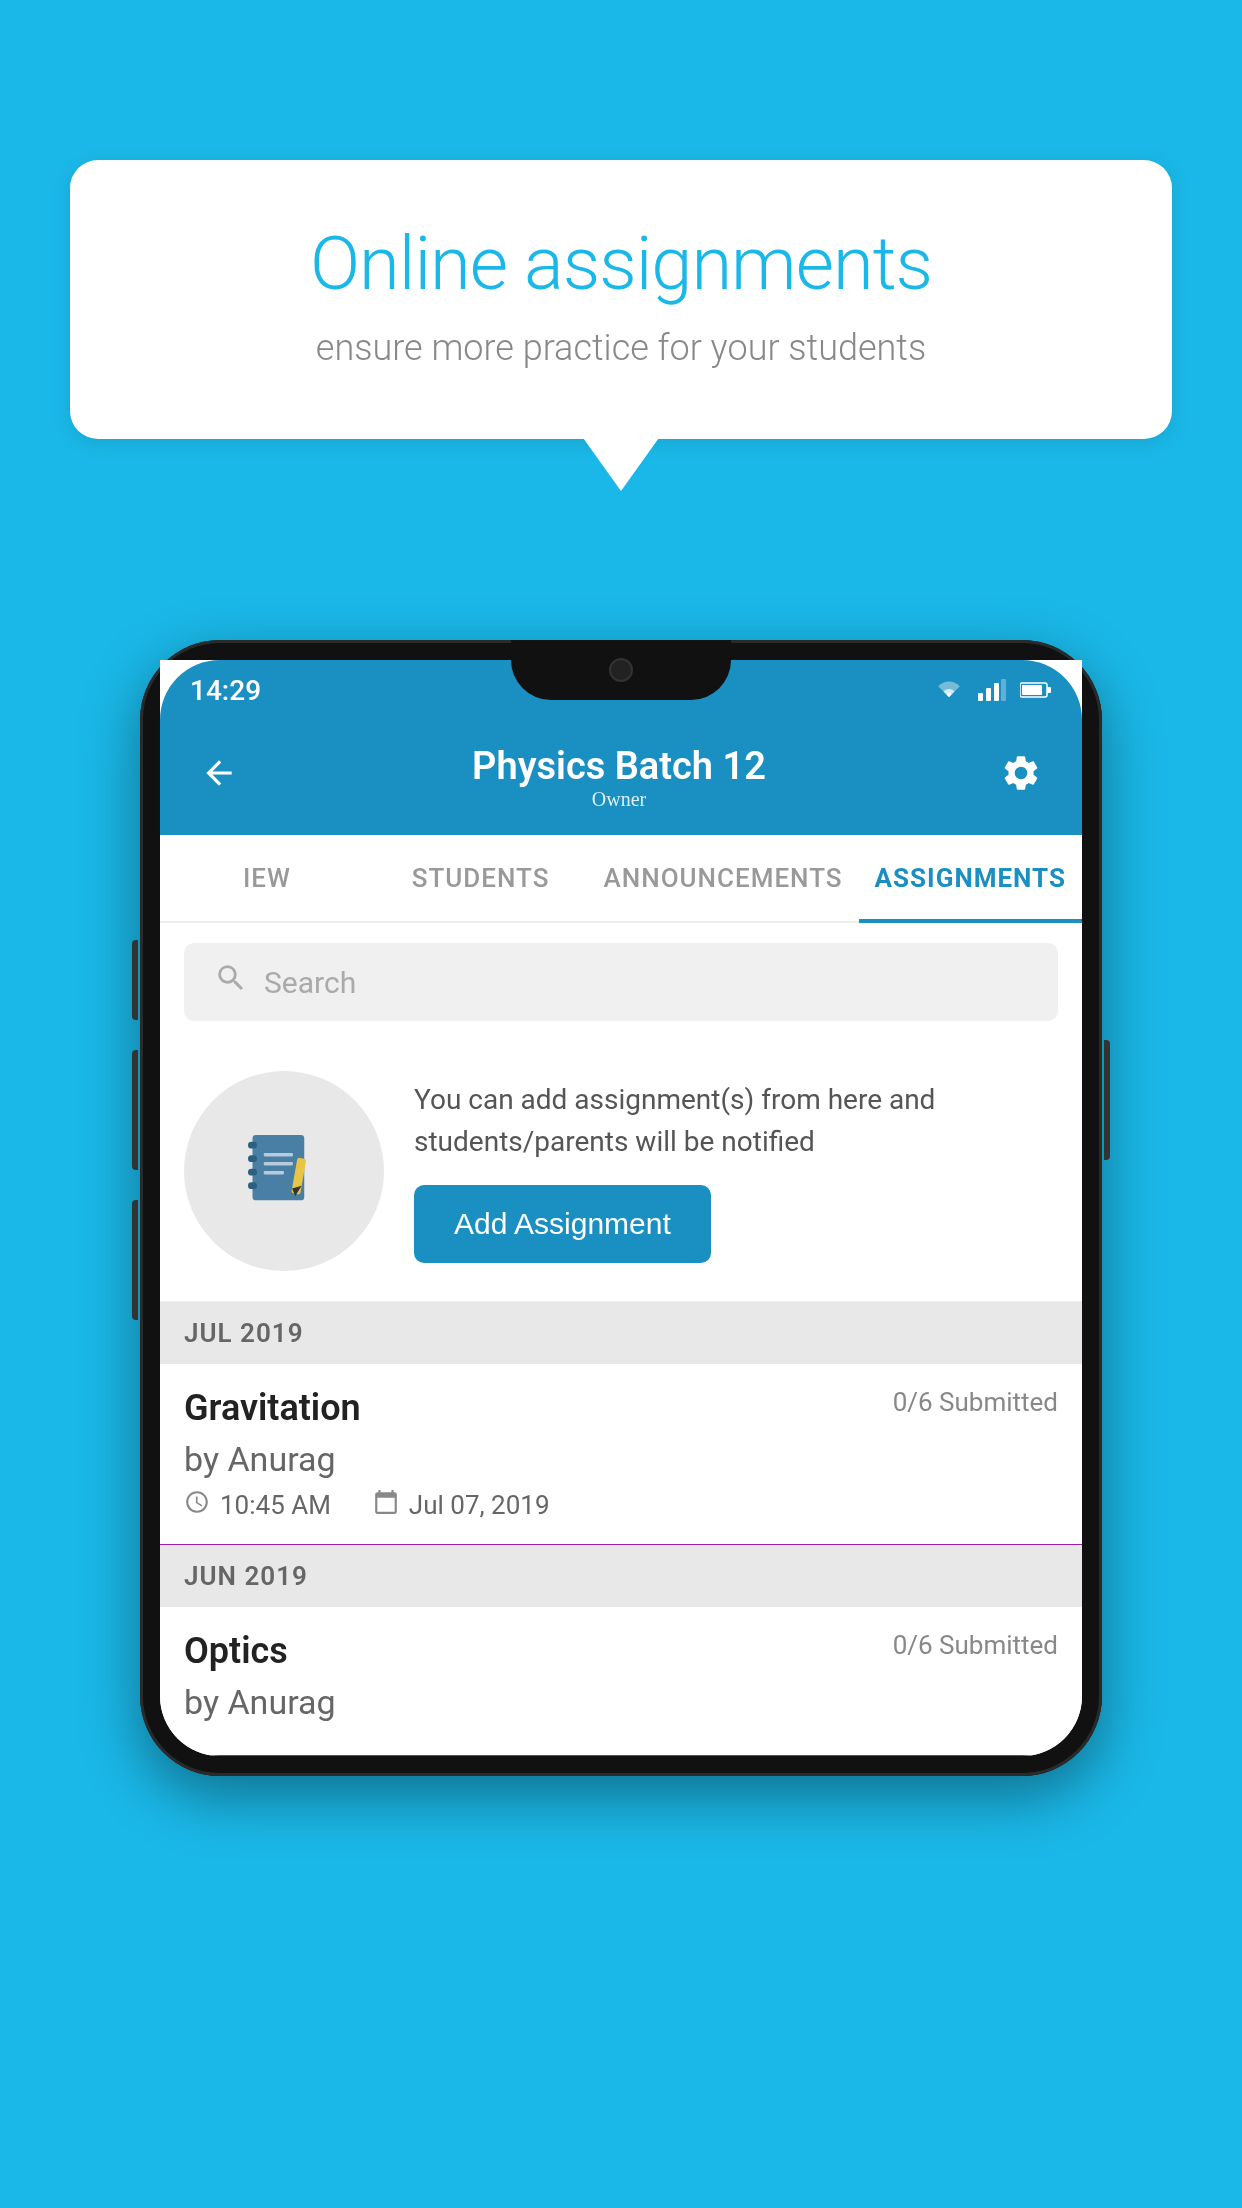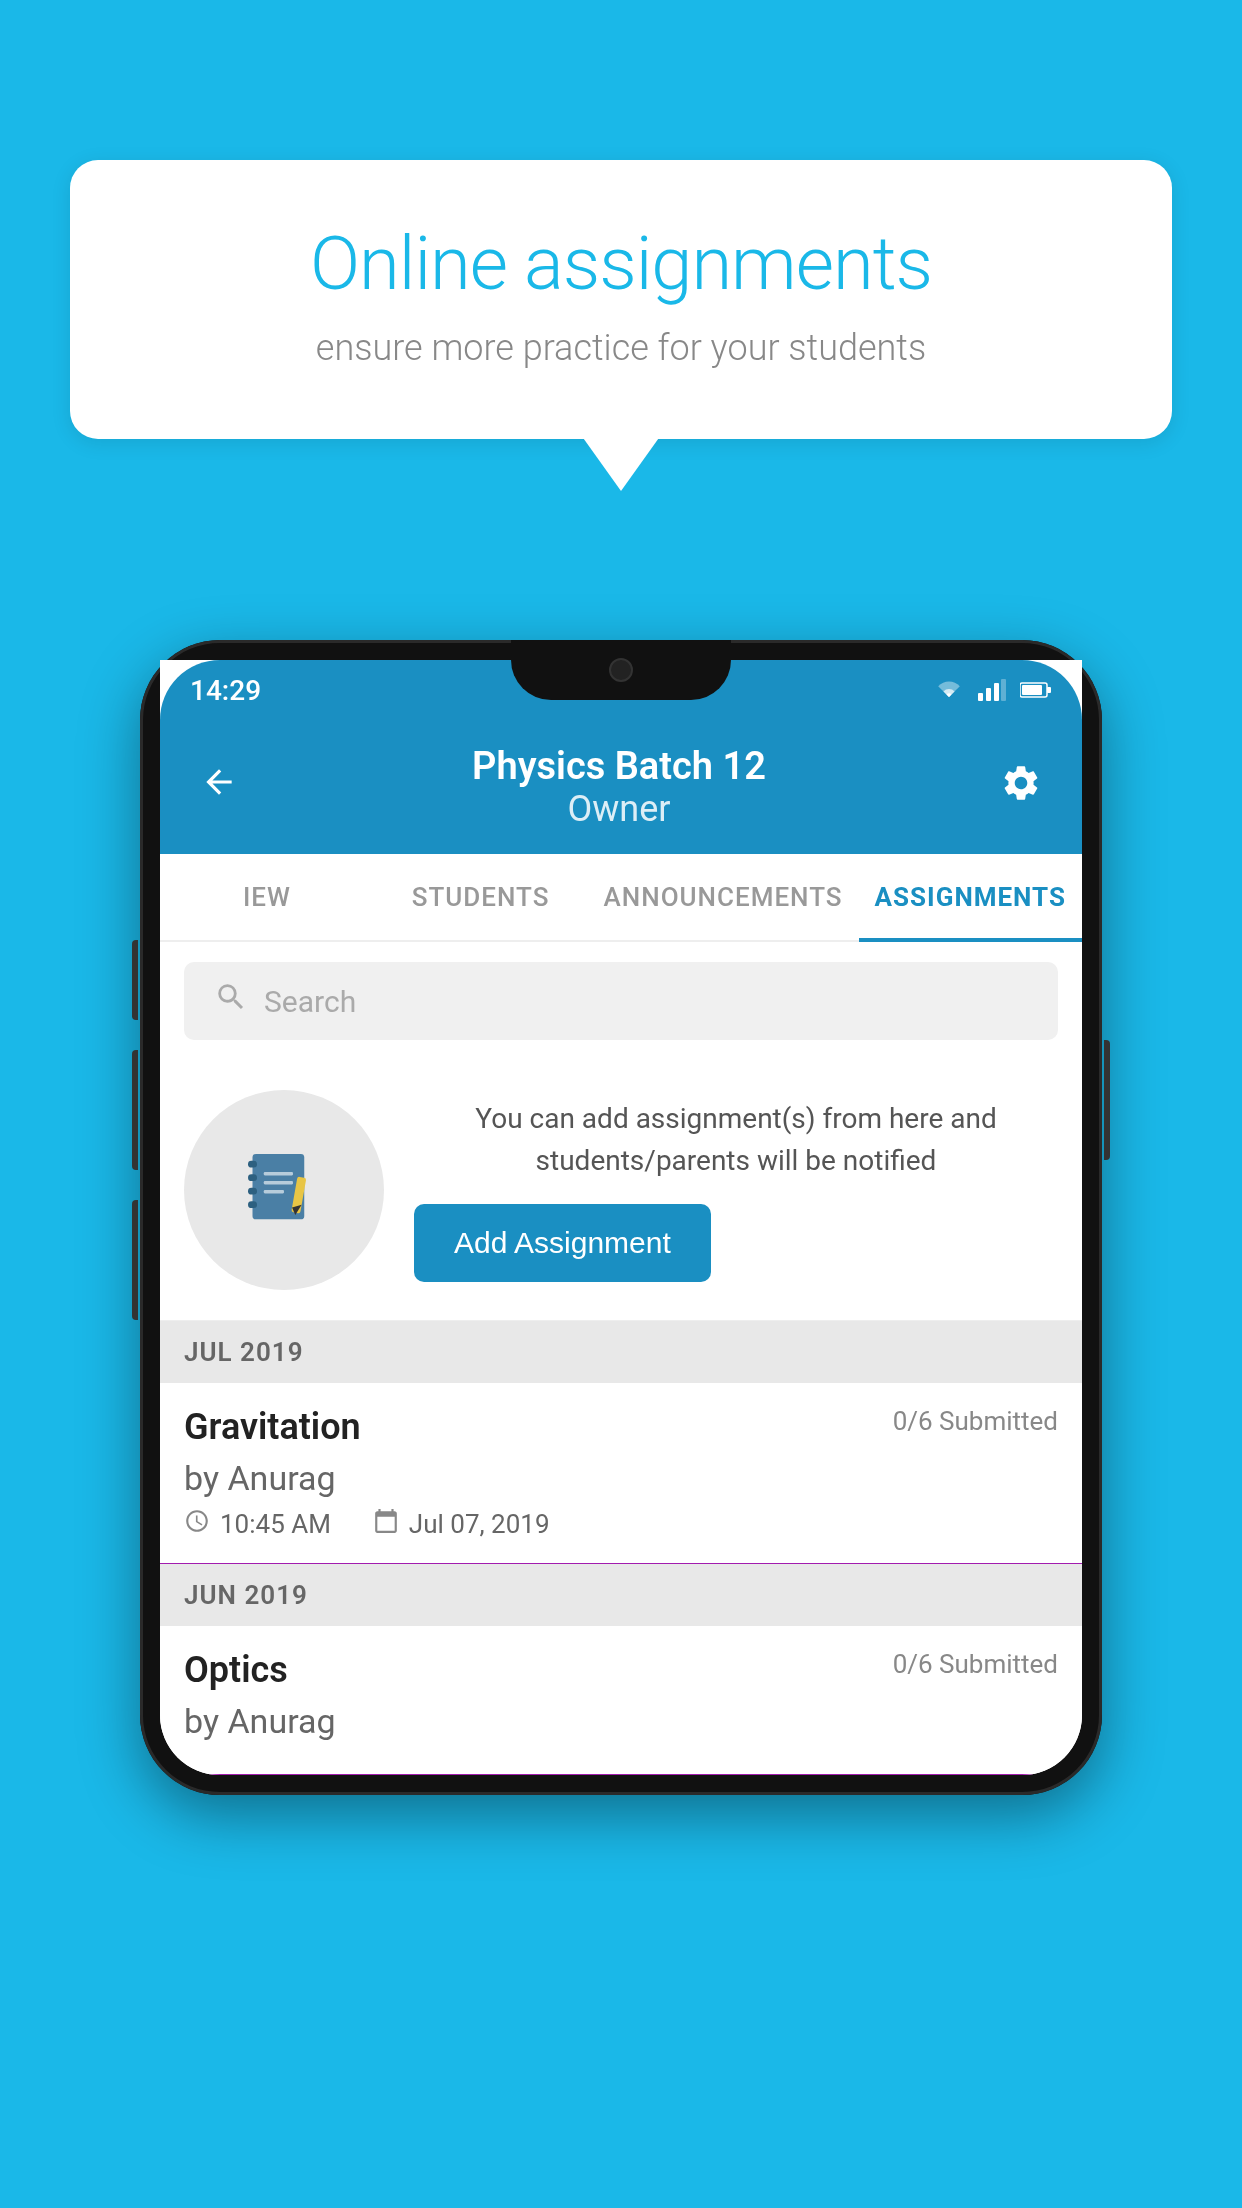--- a/index.html
+++ b/index.html
@@ -150,22 +150,23 @@
     }
 
     .header-title {
       color: white;
       font-size: 38px;
       font-weight: 600;
     }
 
     .header-subtitle {
       color: rgba(255,255,255,0.85);
-      font-size: 36px;
+      font-size: 20px;
       font-weight: 400;
+      font-family: Liberation Serif, serif;
     }
 
     .settings-btn {
       color: white;
       font-size: 38px;
       cursor: pointer;
     }
 
     
     .tabs {
@@ -248,21 +249,20 @@
 
     .promo-right {
       flex: 1;
     }
 
     .promo-text {
       font-size: 28px;
       color: #555;
       line-height: 1.5;
       margin-bottom: 22px;
-      text-align: center;
     }
 
     .add-assignment-btn {
       background: #1a8fc2;
       color: white;
       border: none;
       border-radius: 10px;
       padding: 22px 40px;
       font-size: 30px;
       font-weight: 500;

